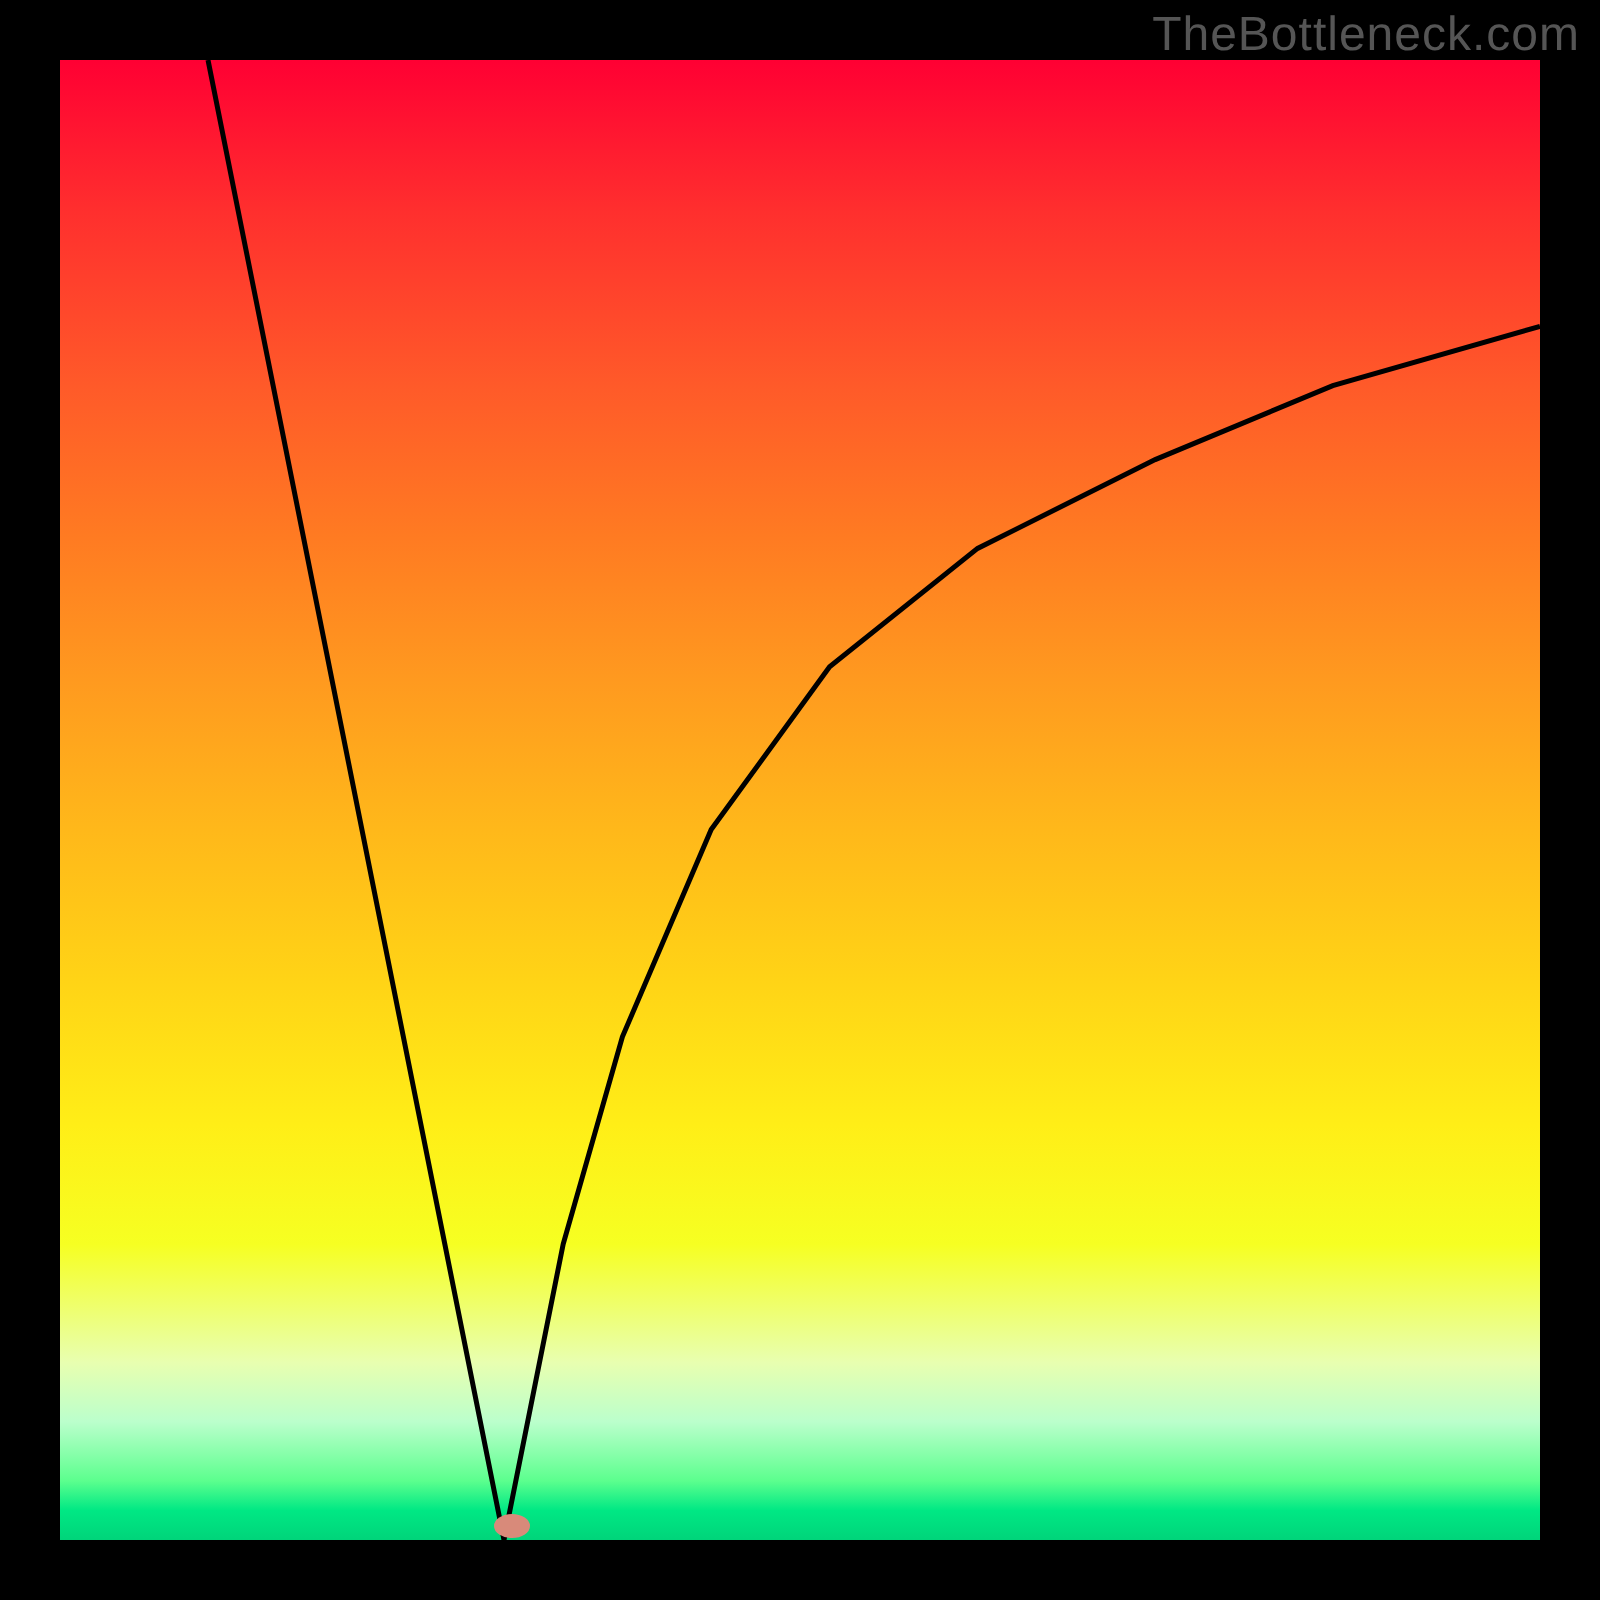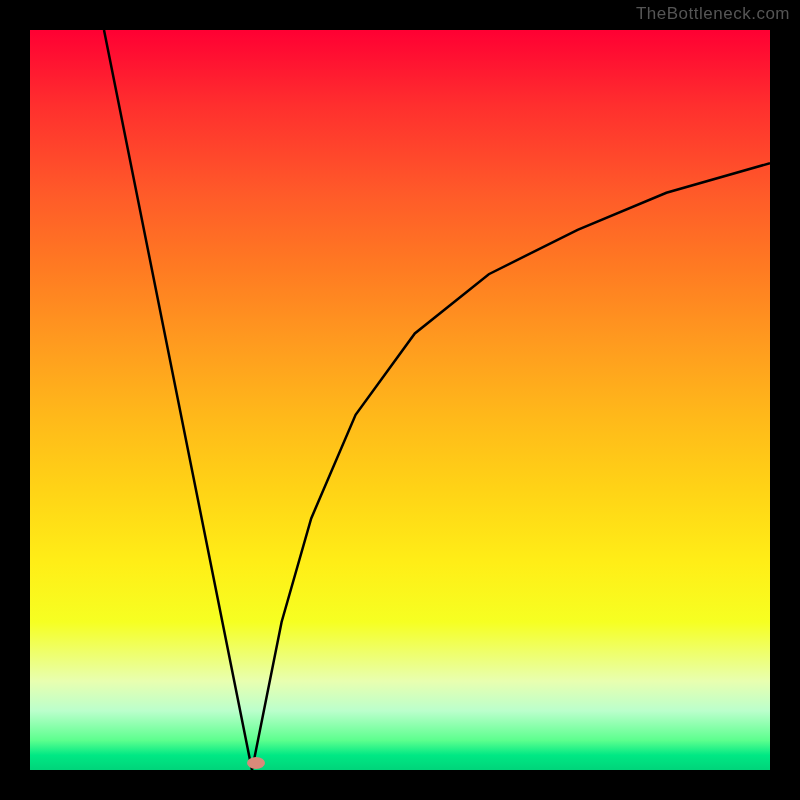--- a/index.html
+++ b/index.html
@@ -15,21 +15,21 @@
     position: relative;
     width: 800px;
     height: 800px;
     background: #000;
   }
   .watermark {
     position: absolute;
     top: 4px;
     right: 10px;
     color: #555;
-    font-size: 17px;
+    font-size: 24px;
     font-weight: 500;
     letter-spacing: 0.5px;
     user-select: none;
   }
   .plot {
     position: absolute;
     left: 30px;
     top: 30px;
     width: 740px;
     height: 740px;

